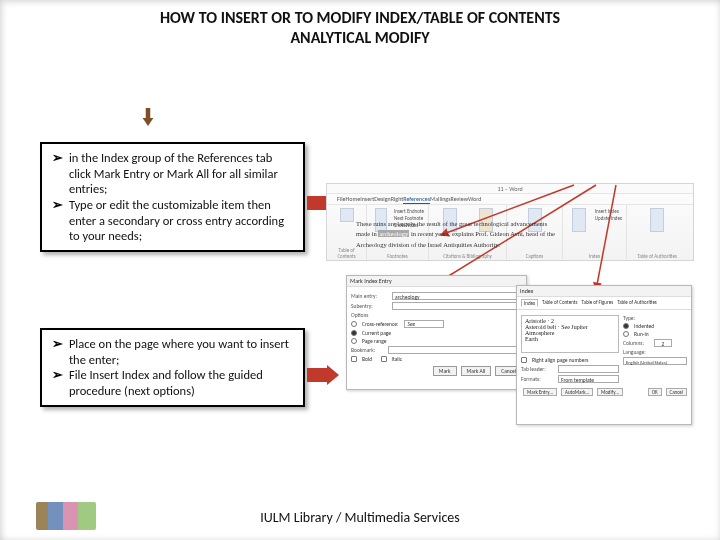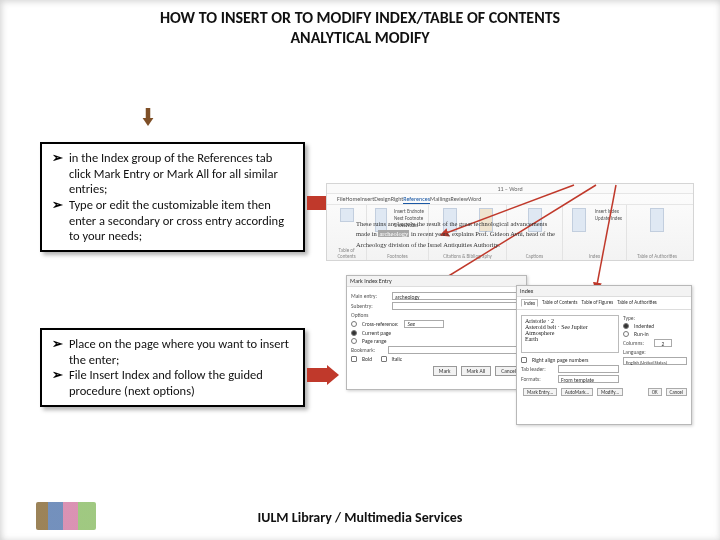--- a/index.html
+++ b/index.html
@@ -215,21 +215,21 @@
   .thin-red-arrow {
     position: absolute;
     pointer-events: none;
   }
 
   .footer {
     position: absolute;
     left: 0; right: 0;
     bottom: 14px;
     text-align: center;
-    font-weight: 700;
+    font-weight: 400;
     font-size: 14px;
     color: #111;
   }
   .logo {
     position: absolute;
     left: 36px;
     bottom: 10px;
     width: 60px;
     height: 28px;
     background: linear-gradient(90deg,#8a6d3b 0 20%, #5b7db1 20% 45%, #d47fa6 45% 70%, #8fbf6b 70% 100%);

